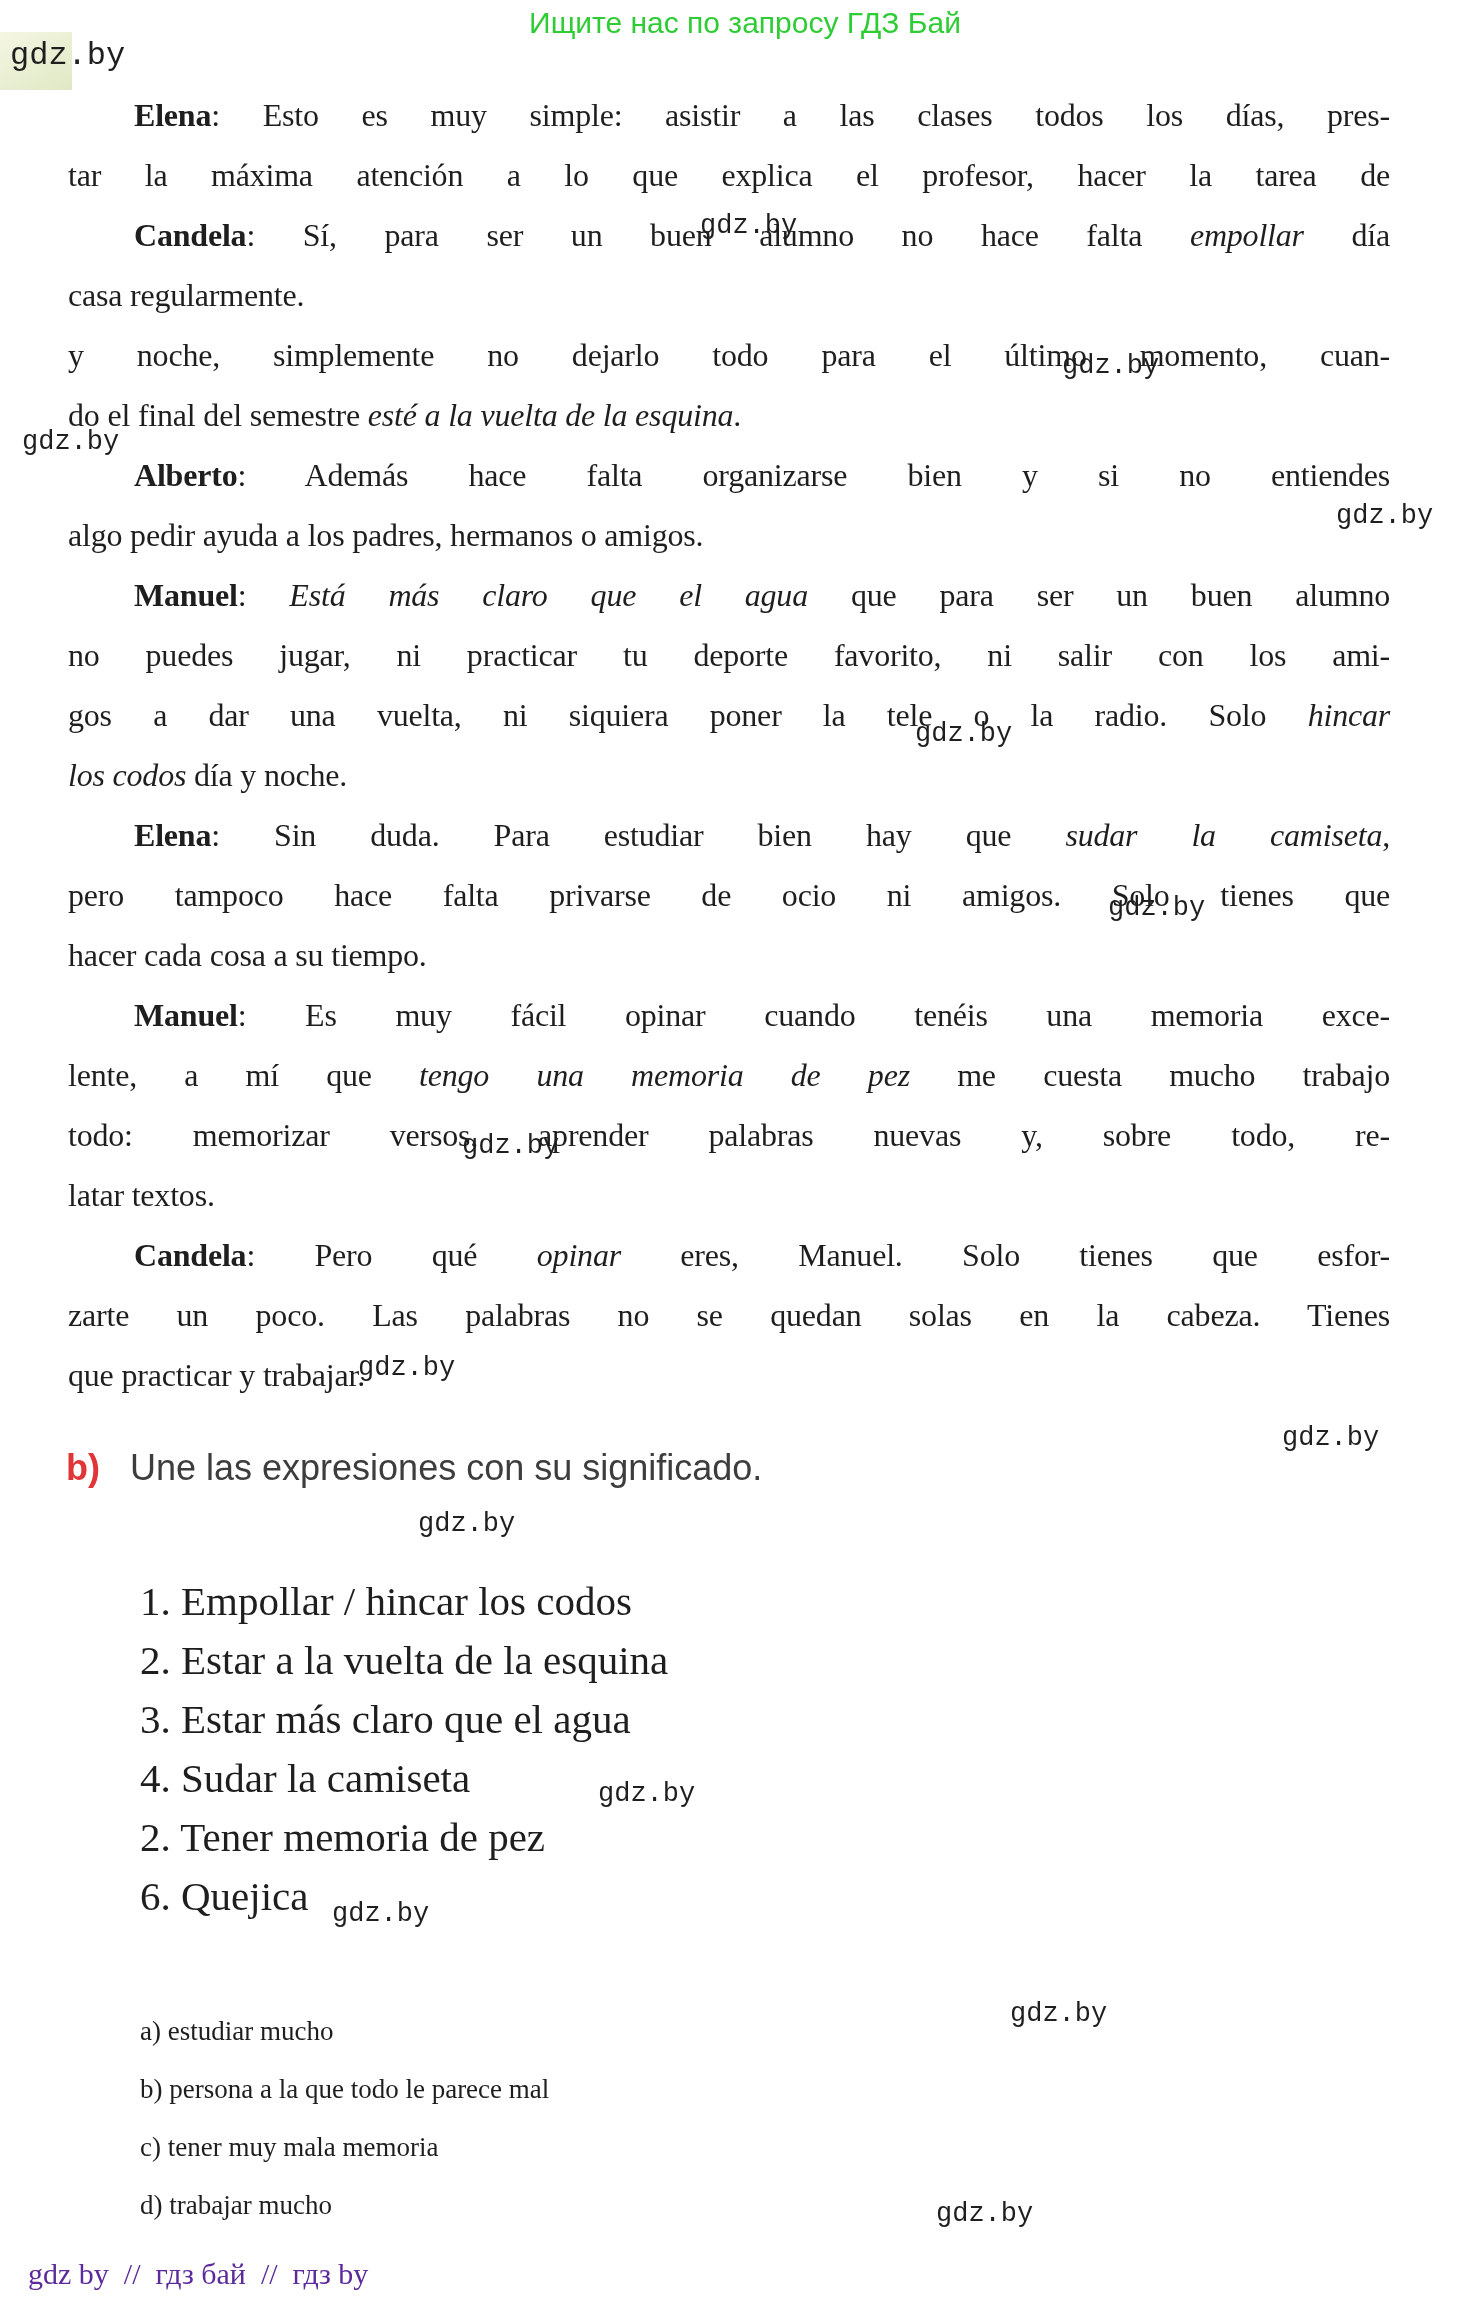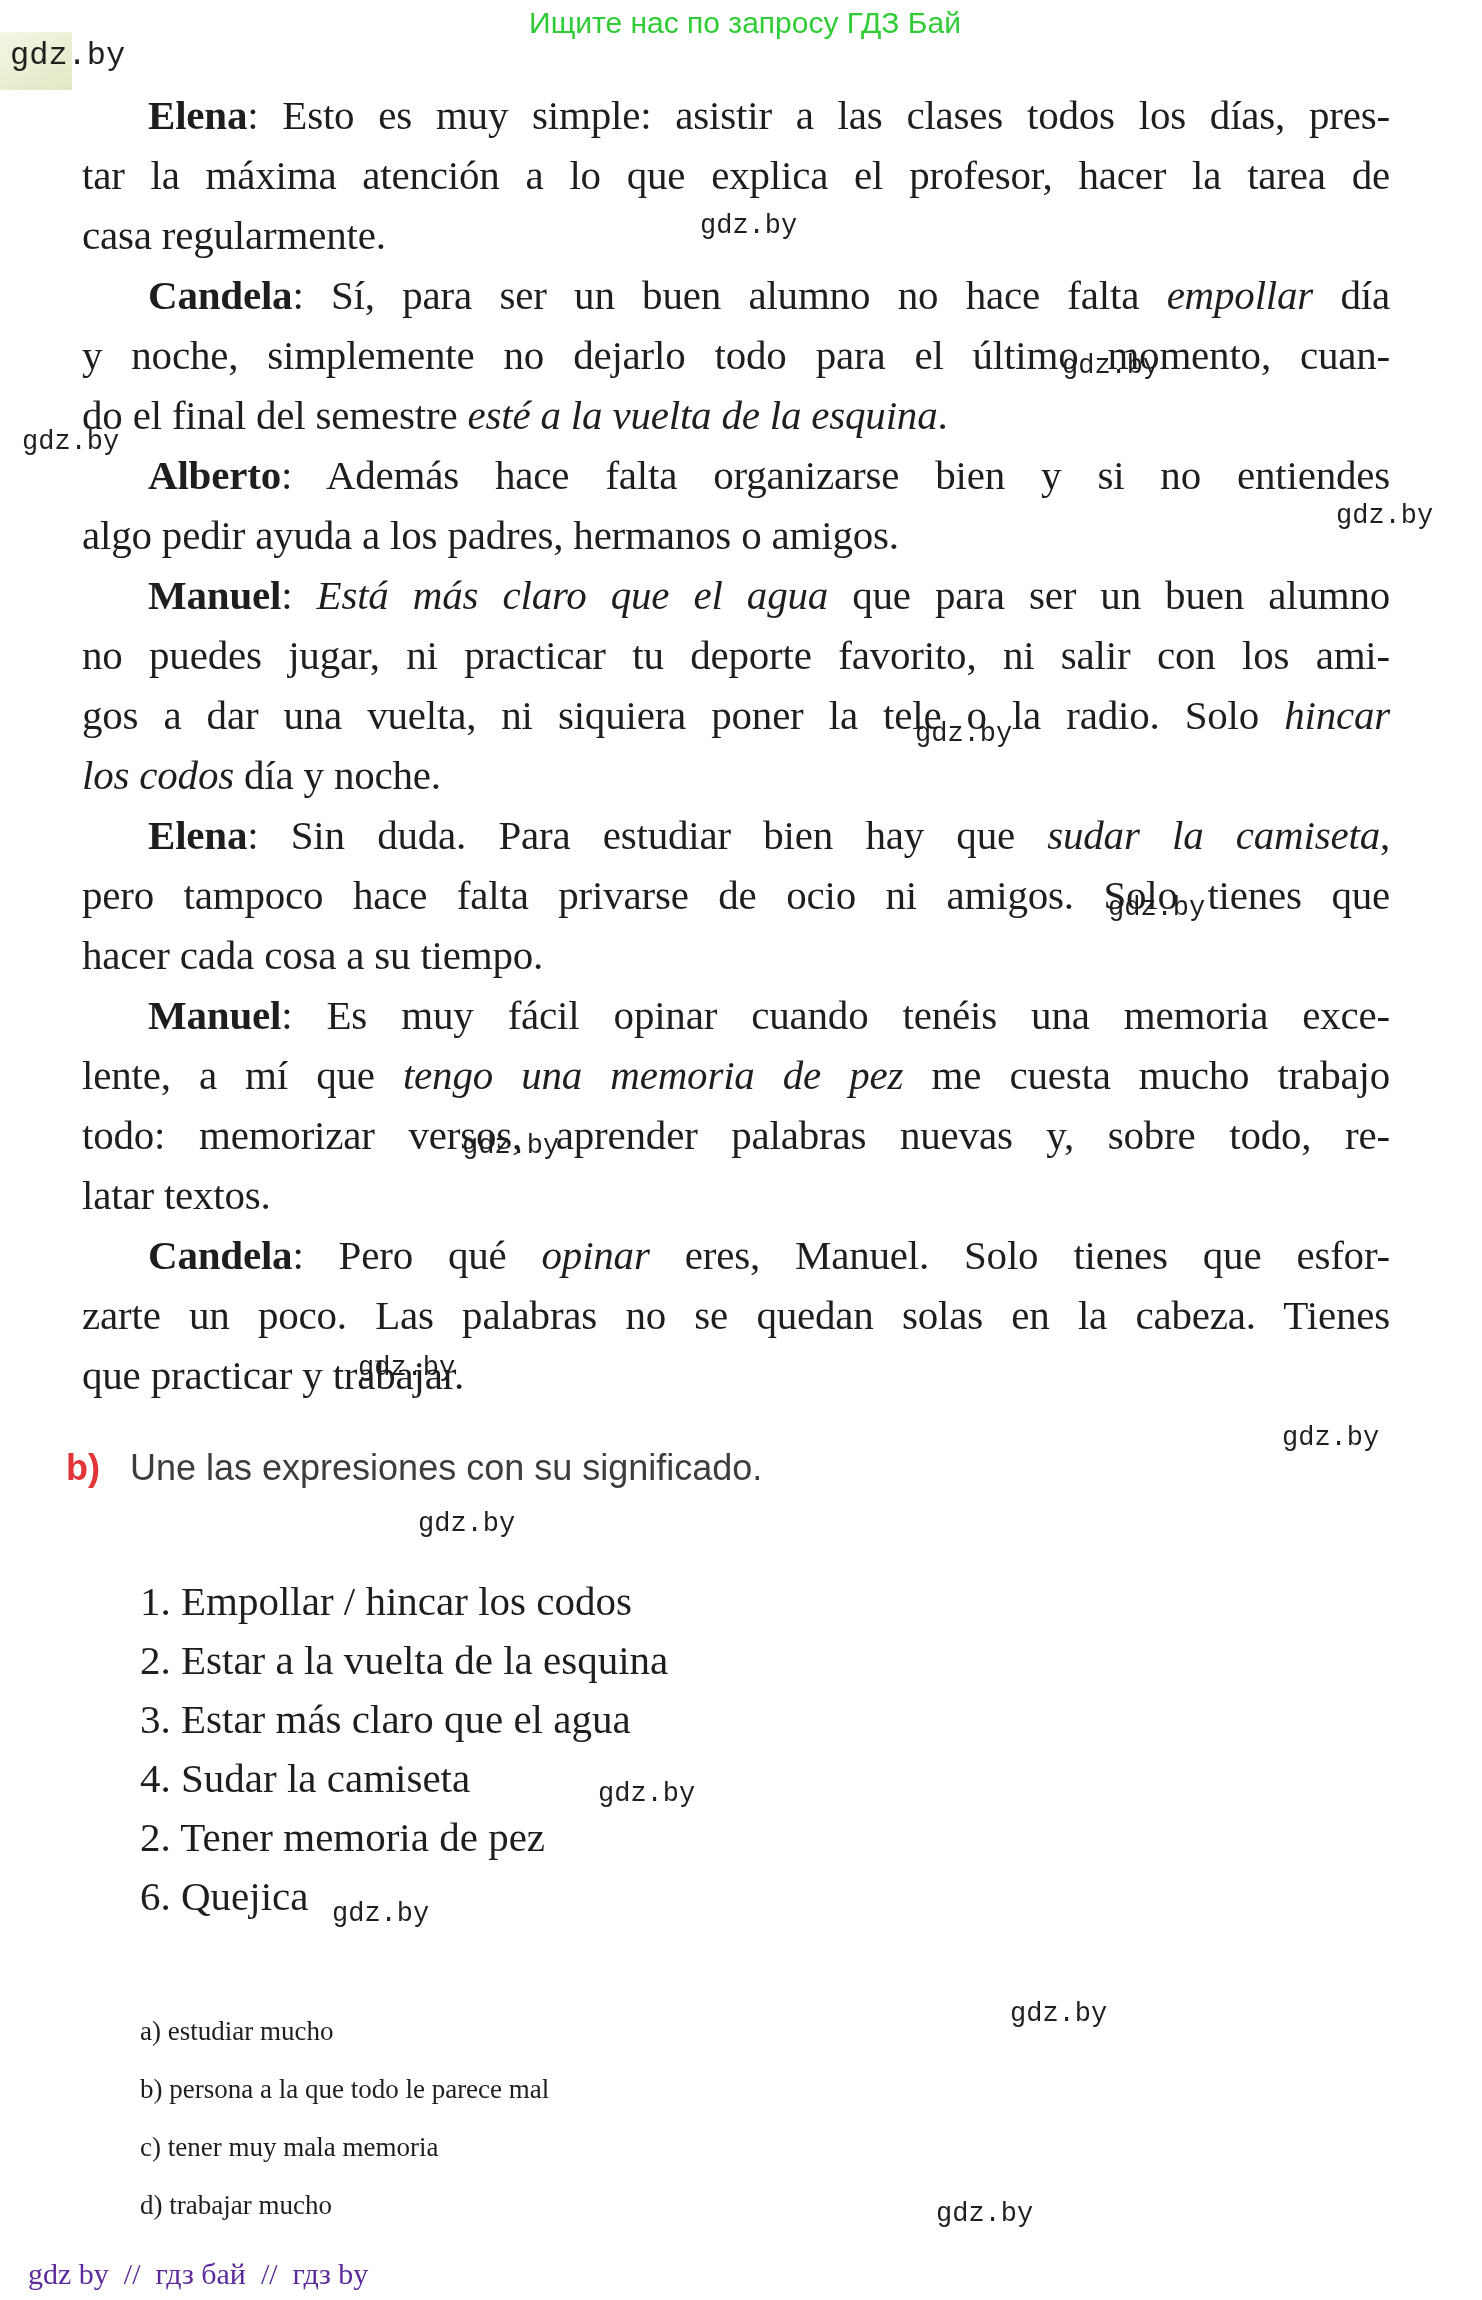--- a/index.html
+++ b/index.html
@@ -31,26 +31,25 @@
     font-family:Liberation Mono, monospace;
     color:#1f1f1f;
     white-space:nowrap;
     line-height:1.1;
   }
   
   .dialogue{
     position:absolute;left:68px;top:85px;width:1322px;
   }
   .line{
-    font-size:41px;
+    font-size:32px;
     line-height:60px;
     height:60px;
     text-align:left;
     letter-spacing:-0.2px;
-    margin-left:14px;
   }
   .line.fill{
     text-align:justify;
     text-align-last:justify;
   }
   .line.indent{ text-indent:66px; }
   .seg-b{ font-weight:bold; }
   .seg-i{ font-style:italic; }
   
   .task-row{
@@ -87,22 +86,22 @@
 </head>
 <body>
 
 <div class="page">
   <div class="top-banner" style="color: rgb(47, 204, 53);">Ищите нас по запросу ГДЗ Бай</div>
   <div class="wm-highlight-block"></div>
 
   <div class="dialogue">
       <div class="line fill indent"><span class="seg-b">Elena</span><span>: Esto es muy simple: asistir a las clases todos los días, pres-</span></div>
       <div class="line fill"><span>tar la máxima atención a lo que explica el profesor, hacer la tarea de</span></div>
+      <div class="line fill indent"><span class="seg-b">Candela</span><span>: Sí, para ser un buen alumno no hace falta </span><span class="seg-i">empollar</span><span> día</span></div>
       <div class="line"><span>casa regularmente.</span></div>
-      <div class="line fill indent"><span class="seg-b">Candela</span><span>: Sí, para ser un buen alumno no hace falta </span><span class="seg-i">empollar</span><span> día</span></div>
       <div class="line fill"><span>y noche, simplemente no dejarlo todo para el último momento, cuan-</span></div>
       <div class="line"><span>do el final del semestre </span><span class="seg-i">esté a la vuelta de la esquina</span><span>.</span></div>
       <div class="line fill indent"><span class="seg-b">Alberto</span><span>: Además hace falta organizarse bien y si no entiendes</span></div>
       <div class="line"><span>algo pedir ayuda a los padres, hermanos o amigos.</span></div>
       <div class="line fill indent"><span class="seg-b">Manuel</span><span>: </span><span class="seg-i">Está más claro que el agua</span><span> que para ser un buen alumno</span></div>
       <div class="line fill"><span>no puedes jugar, ni practicar tu deporte favorito, ni salir con los ami-</span></div>
       <div class="line fill"><span>gos a dar una vuelta, ni siquiera poner la tele o la radio. Solo </span><span class="seg-i">hincar</span></div>
       <div class="line"><span class="seg-i">los codos</span><span> día y noche.</span></div>
       <div class="line fill indent"><span class="seg-b">Elena</span><span>: Sin duda. Para estudiar bien hay que </span><span class="seg-i">sudar la camiseta</span><span>,</span></div>
       <div class="line fill"><span>pero tampoco hace falta privarse de ocio ni amigos. Solo tienes que</span></div>

